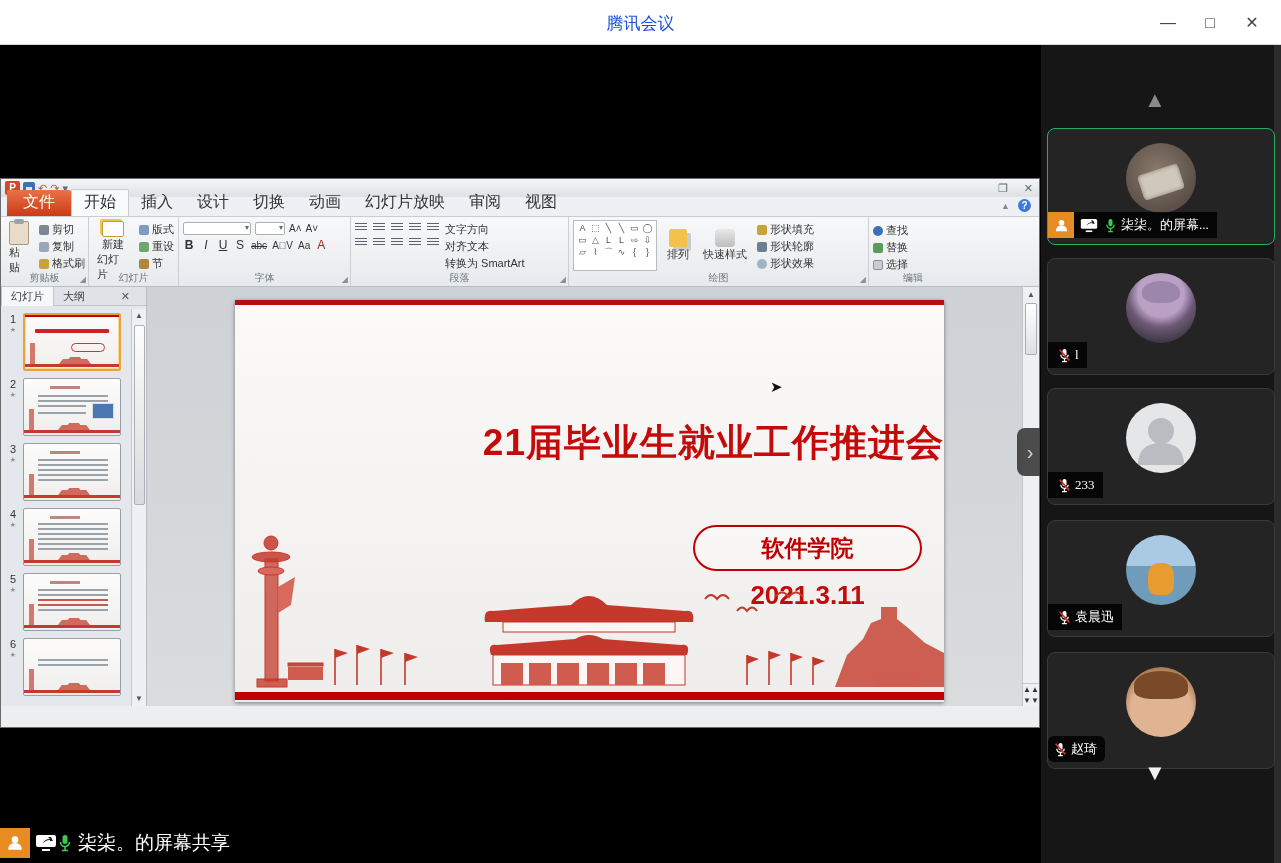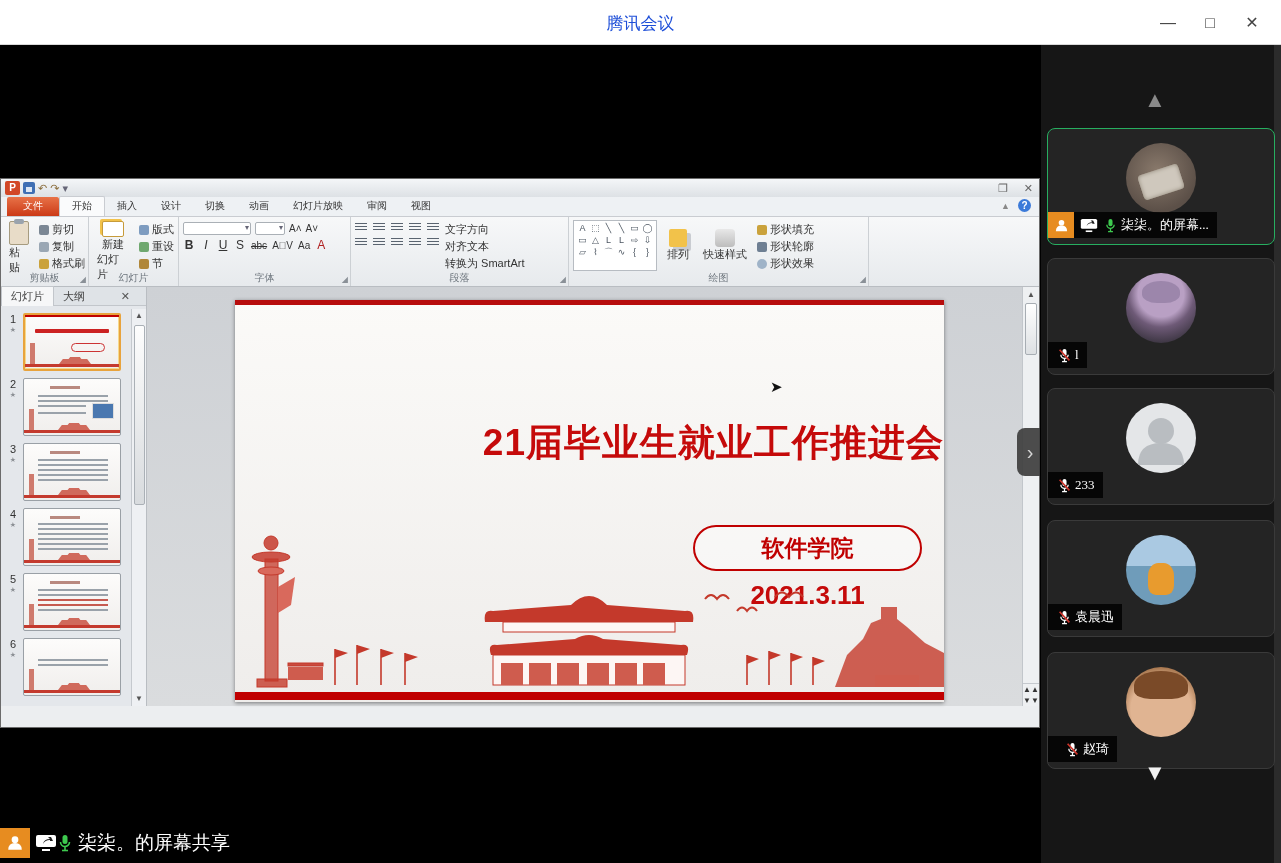--- a/index.html
+++ b/index.html
@@ -17,21 +17,21 @@
   .ppt-titlebar { position:absolute; left:0; top:0; width:100%; height:18px; background:linear-gradient(#f4f6f8,#dde1e5); display:flex; align-items:center; }
   .qat { display:flex; align-items:center; gap:3px; padding:0 4px; width:85px; }
   .p-logo { width:15px; height:14px; background:#d24726; color:#fff; font-weight:bold; font-size:10px; text-align:center; line-height:14px; border-radius:2px; }
   .save-ico { width:12px; height:12px; background:#3f6fb4; border-radius:2px; position:relative; }
   .save-ico:after { content:""; position:absolute; left:3px; top:5px; width:6px; height:5px; background:#dce6f4; }
   .qat .glyph { font-size:11px; color:#8a6d3b; }
   .ppt-title-red { position:absolute; left:85px; top:1px; width:877px; height:16px; background:linear-gradient(#e02222,#c40808); color:#ffecec; text-align:center; line-height:16px; font-size:11px; white-space:nowrap; overflow:hidden; }
   .ppt-win-ctl { position:absolute; right:6px; top:0; height:18px; display:flex; gap:16px; align-items:center; color:#666; font-size:11px; }
 
   .ppt-tabs { position:absolute; left:0; top:18px; width:100%; height:20px; background:#eef1f4; border-bottom:1px solid #c9ccd1; display:flex; align-items:flex-end; }
-  .ppt-tab { padding:2px 12px 3px; font-size:10px; color:#333; }
+  .ppt-tab { padding:2px 12px 3px; font-size:16px; color:#333; }
   .ppt-tab.file { background:linear-gradient(#e87247,#cb3a17); color:#fff; border-radius:2px 2px 0 0; margin-left:6px; padding:2px 16px 3px; }
   .ppt-tab.active { background:#fafbfc; border:1px solid #c9ccd1; border-bottom:none; border-radius:2px 2px 0 0; }
   .tabs-right { position:absolute; right:8px; top:2px; display:flex; gap:8px; align-items:center; }
   .help-ico { width:13px; height:13px; background:#3b7ad9; color:#fff; border-radius:50%; font-size:10px; text-align:center; line-height:13px; font-weight:bold; }
   .collapse-ico { color:#888; font-size:9px; }
 
   .ribbon { position:absolute; left:0; top:38px; width:100%; height:70px; background:linear-gradient(#f7f8f9,#e7eaed); border-bottom:1px solid #b9bdc2; display:flex; }
   .rgroup { position:relative; height:100%; border-right:1px solid #ccd0d4; padding:3px 4px 14px; }
   .rgroup-label { position:absolute; bottom:1px; left:0; right:0; text-align:center; font-size:10px; color:#6d757d; }
   .bigbtn { display:inline-flex; flex-direction:column; align-items:center; justify-content:center; font-size:11px; color:#333; padding:1px 4px; }
@@ -331,20 +331,37 @@
             <div class="sbtn">
                 <span class="mini-ico" style="background:#9fb3c8;border-radius:50%;"></span>
                 <span>形状效果</span>
               </div>
           </div>
         </div>
         <div class="rgroup-label">绘图</div>
         <span class="dlg-launcher">◢</span>
       </div>
 
+      <div class="rgroup" style="width:88px;border-right:none;">
+        <div class="smallrows" style="margin-top:3px;">
+          <div class="sbtn">
+              <span class="mini-ico" style="background:#3f6fb4;border-radius:50%;"></span>
+              <span>查找</span>
+            </div>
+          <div class="sbtn">
+              <span class="mini-ico" style="background:#5a9a5a;"></span>
+              <span>替换</span>
+            </div>
+          <div class="sbtn">
+              <span class="mini-ico" style="background:#c9ccd1;border:1px solid #8a9097;"></span>
+              <span>选择</span>
+            </div>
+        </div>
+        <div class="rgroup-label">编辑</div>
+      </div>
     </div>
 
     <div class="ppt-body">
 
       <div class="slide-panel">
         <div class="panel-tabs">
           <span class="ptab active">幻灯片</span>
           <span class="ptab">大纲</span>
           <span class="panel-close">✕</span>
         </div>
@@ -610,21 +627,21 @@
           <line x1="2" y1="2" x2="14" y2="15" stroke="#d0342a" stroke-width="2"></line>
         </svg>
         <span class="txt">袁晨迅</span>
       </div>
     </div>
 
     <div class="tile" style="top:607px;">
       <div class="avatar av5">
           <div class="hair"></div>
         </div>
-      <div class="name-bar" style="padding-left:12px;">
+      <div class="name-bar" style="padding-left:0;border-radius:6px;">
         <svg class="mic-svg" viewBox="0 0 16 18">
           <rect x="5.5" y="1" width="5" height="9" rx="2.5" fill="#fff"></rect>
           <path d="M3.5 8 a4.5 4.5 0 0 0 9 0" stroke="#fff" stroke-width="1.6" fill="none"></path>
           <line x1="8" y1="13" x2="8" y2="16" stroke="#fff" stroke-width="1.6"></line>
           <line x1="5" y1="16.5" x2="11" y2="16.5" stroke="#fff" stroke-width="1.6"></line>
           <line x1="2" y1="2" x2="14" y2="15" stroke="#d0342a" stroke-width="2"></line>
         </svg>
         <span class="txt">赵琦</span>
       </div>
     </div>

